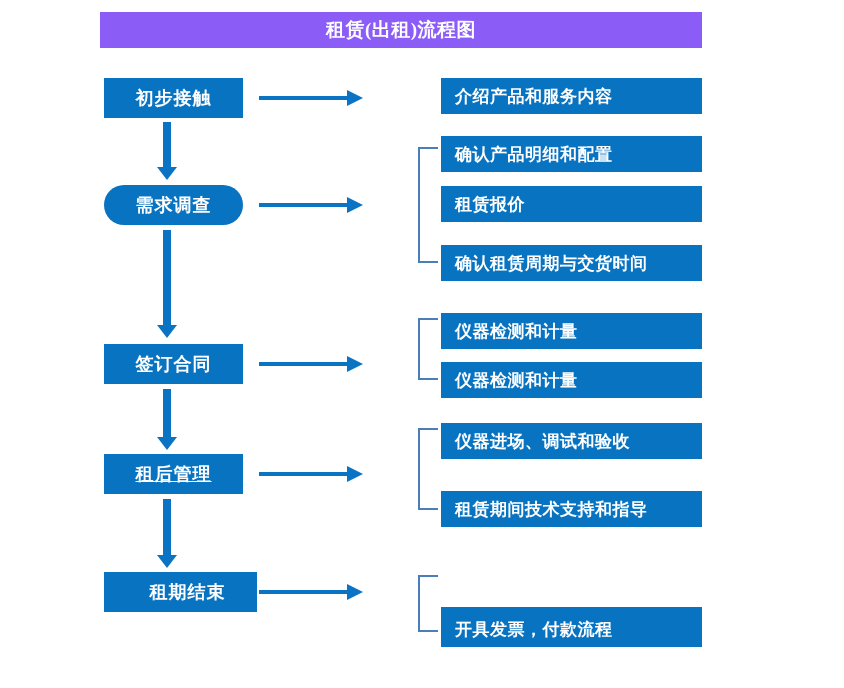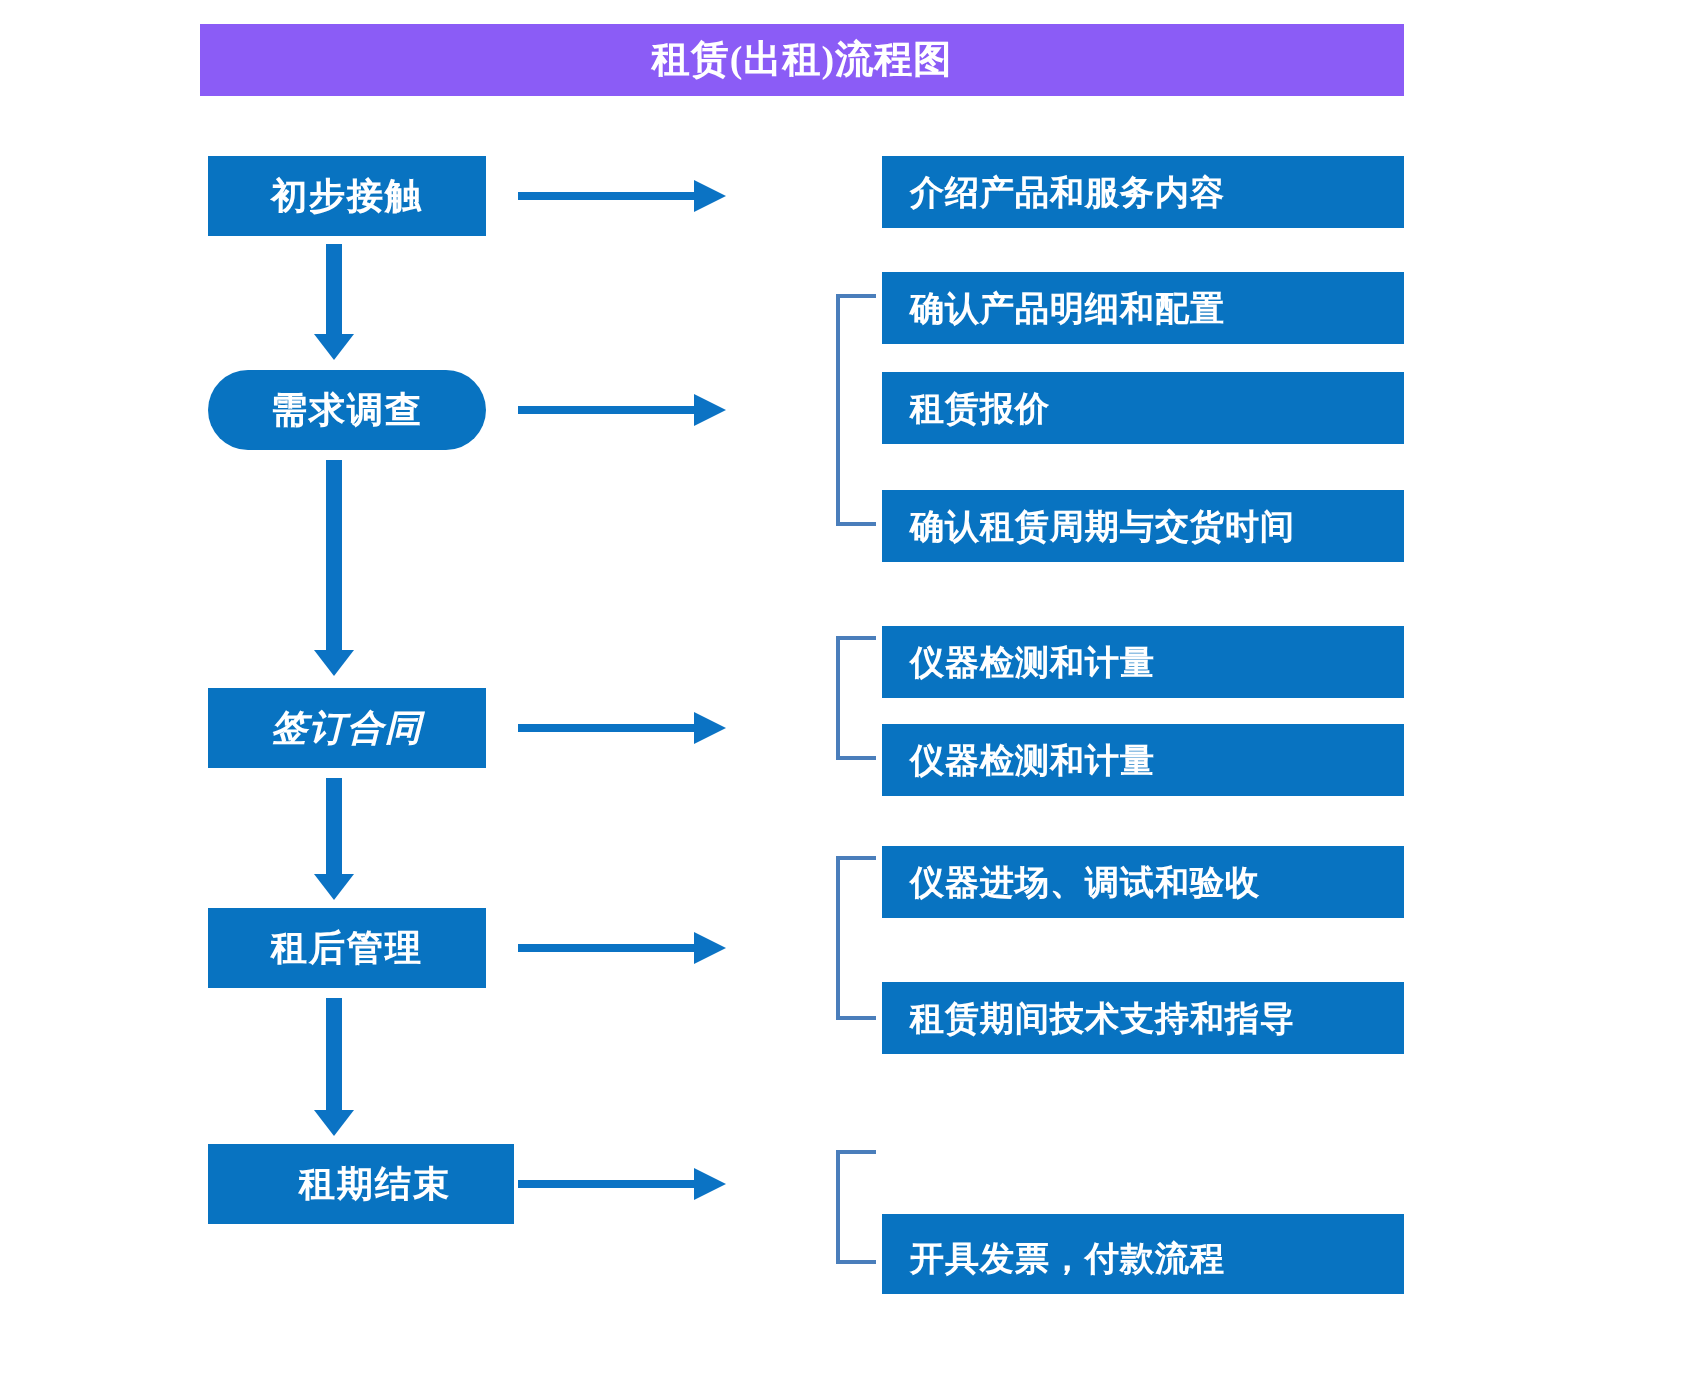--- a/index.html
+++ b/index.html
@@ -128,23 +128,23 @@
 <body>
 
 <div id="canvas">
 
   <div class="title-bar">租赁(出租)流程图</div>
 
   <div class="stage-box" style="top:78px;">初步接触</div>
 
   <div class="stage-box" style="top:185px;border-radius:20px;">需求调查</div>
 
-  <div class="stage-box" style="top:344px;font-style:italic;">签订合同</div>
-
-  <div class="stage-box" style="top:454px;">租后管理</div>
+  <div class="stage-box" style="top:344px;">签订合同</div>
+
+  <div class="stage-box" style="top:454px;text-decoration:underline;">租后管理</div>
 
   <div class="stage-box" style="top:572px;padding-left:14px;">租期结束</div>
 
   <div class="arrow-down" style="top:122px;height:58px;">
     <div class="shaft" style="height:45px;"></div>
     <div class="head" style="top:45px;"></div>
   </div>
 
   <div class="arrow-down" style="top:230px;height:110px;">
     <div class="shaft" style="height:95px;"></div>

